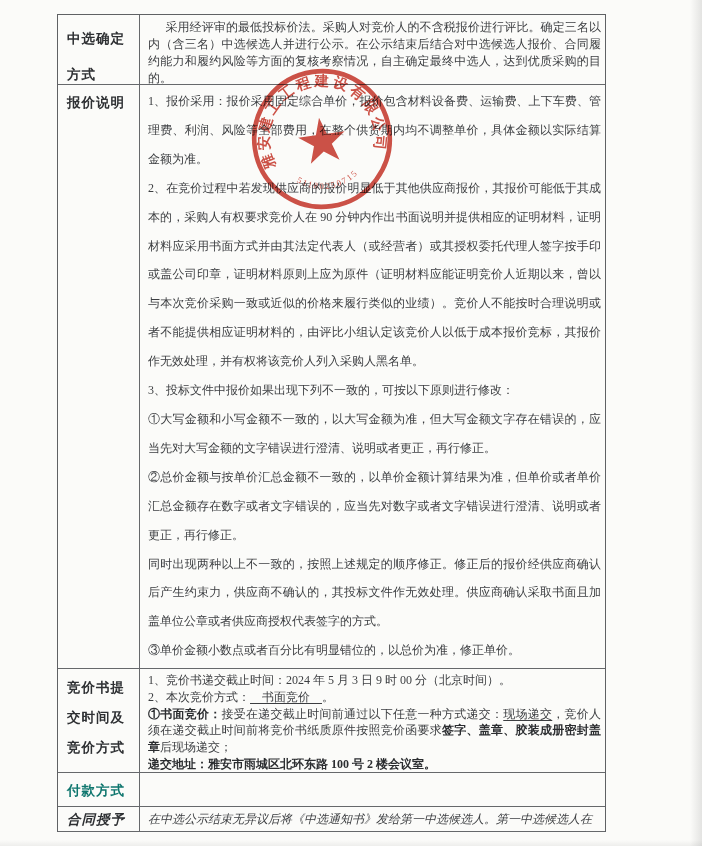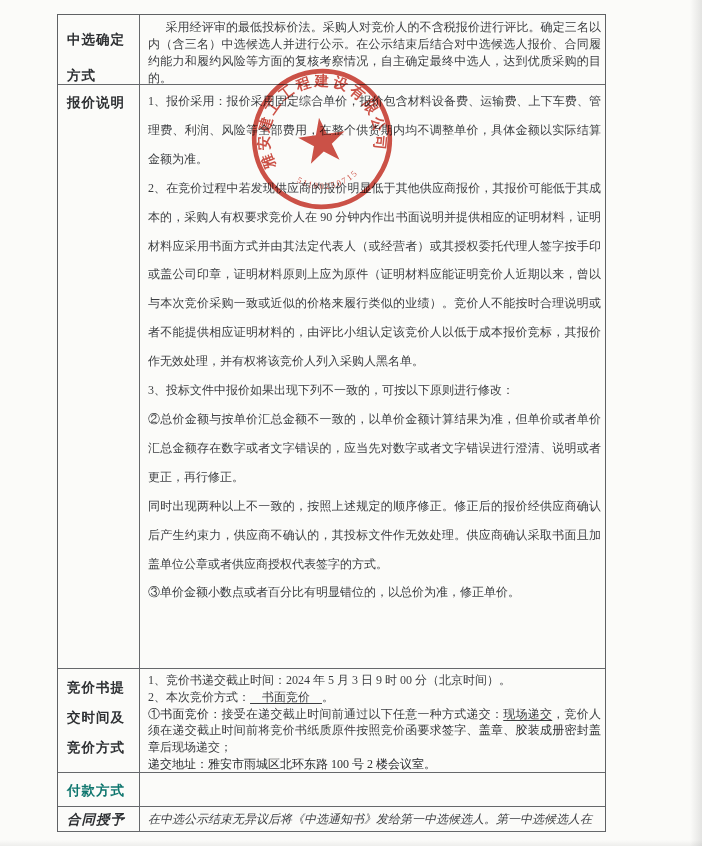--- a/index.html
+++ b/index.html
@@ -33,27 +33,27 @@
     font-weight:bold;color:#2e3033;font-size:13.5px;
     padding:6px 5px 0 9px;letter-spacing:1px;
   }
   .content{
     flex:1 1 auto;min-width:0;
     color:#3c3e41;font-size:12px;
     padding:3px 4px 0 8px;
     text-align:justify;
   }
   .content p{margin:0;}
-  .b{font-weight:normal;color:#2b2d30;}
+  .b{font-weight:bold;color:#2b2d30;}
   .u{text-decoration:underline;text-underline-offset:2px;}
   .indent{text-indent:1.45em;}
 
   
   [data-row="r1"]{height:70px;}
-  [data-row="r1"] .label{line-height:36px;padding-top:7px;}
+  [data-row="r1"] .label{line-height:36px;padding-top:7px;font-family:Liberation Mono, monospace;}
   [data-row="r1"] .content{line-height:17px;padding-top:4px;}
 
   [data-row="r2"]{height:584px;justify-content:flex-end;}
   [data-row="r2"] .label{padding-top:9px;}
   [data-row="r2"] .content{line-height:28.9px;padding-top:2px;}
 
   [data-row="r3"]{height:104px;justify-content:space-between;}
   [data-row="r3"] .label{line-height:30px;padding-top:4px;}
   [data-row="r3"] .content{line-height:16.8px;padding-top:3px;}
 
@@ -87,20 +87,21 @@
         <div class="cell content">
           <p class="indent"><span>采用经评审的最低投标价法。采购人对竞价人的不含税报价进行评比。确定三名以内（含三名）中选候选人并进行公示。在公示结束后结合对中选候选人报价、合同履约能力和履约风险等方面的复核考察情况，自主确定最终中选人，达到优质采购的目的。</span></p>
         </div>
       </div>
       <div class="trow" data-row="r2">
         <div class="cell label">报价说明</div>
         <div class="cell content">
           <p><span>1、报价采用：报价采用固定综合单价，报价包含材料设备费、运输费、上下车费、管理费、利润、风险等全部费用，在整个供货期内均不调整单价，具体金额以实际结算金额为准。</span></p>
           <p><span>2、在竞价过程中若发现供应商的报价明显低于其他供应商报价，其报价可能低于其成本的，采购人有权要求竞价人在 90 分钟内作出书面说明并提供相应的证明材料，证明材料应采用书面方式并由其法定代表人（或经营者）或其授权委托代理人签字按手印或盖公司印章，证明材料原则上应为原件（证明材料应能证明竞价人近期以来，曾以与本次竞价采购一致或近似的价格来履行类似的业绩）。竞价人不能按时合理说明或者不能提供相应证明材料的，由评比小组认定该竞价人以低于成本报价竞标，其报价作无效处理，并有权将该竞价人列入采购人黑名单。</span></p>
           <p><span>3、投标文件中报价如果出现下列不一致的，可按以下原则进行修改：</span></p>
+          <p><span>①大写金额和小写金额不一致的，以大写金额为准，但大写金额文字存在错误的，应当先对大写金额的文字错误进行澄清、说明或者更正，再行修正。</span></p>
           <p><span>②总价金额与按单价汇总金额不一致的，以单价金额计算结果为准，但单价或者单价汇总金额存在数字或者文字错误的，应当先对数字或者文字错误进行澄清、说明或者更正，再行修正。</span></p>
           <p><span>同时出现两种以上不一致的，按照上述规定的顺序修正。修正后的报价经供应商确认后产生约束力，供应商不确认的，其投标文件作无效处理。供应商确认采取书面且加盖单位公章或者供应商授权代表签字的方式。</span></p>
           <p><span>③单价金额小数点或者百分比有明显错位的，以总价为准，修正单价。</span></p>
         </div>
       </div>
       <div class="trow" data-row="r3">
         <div class="cell label">竞价书提交时间及竞价方式</div>
         <div class="cell content">
           <p><span>1、竞价书递交截止时间：2024 年 5 月 3 日 9 时 00 分（北京时间）。</span></p>
           <p><span>2、本次竞价方式：</span><span class="u">　书面竞价　</span><span>。</span></p>

